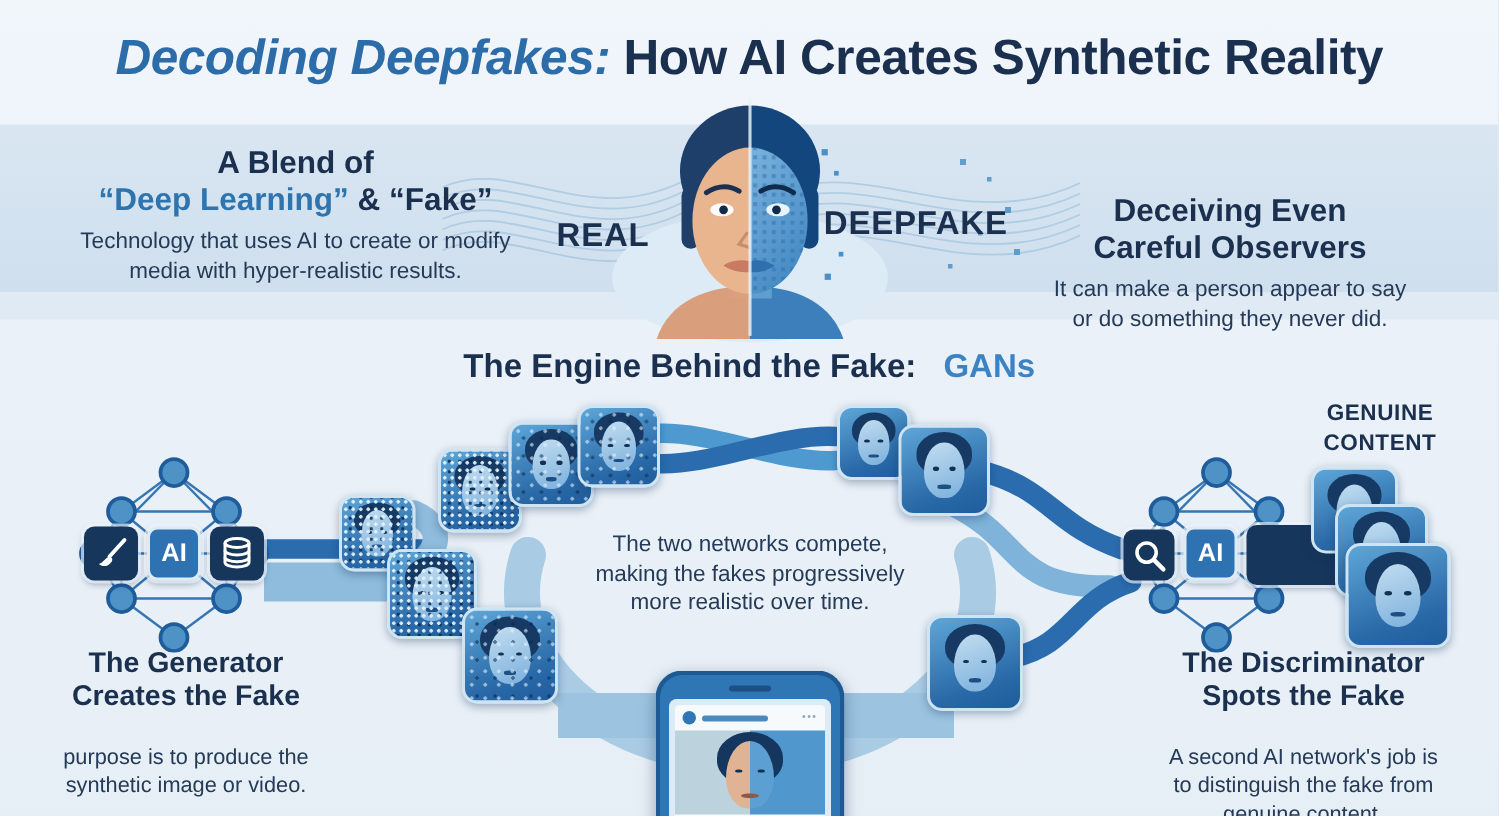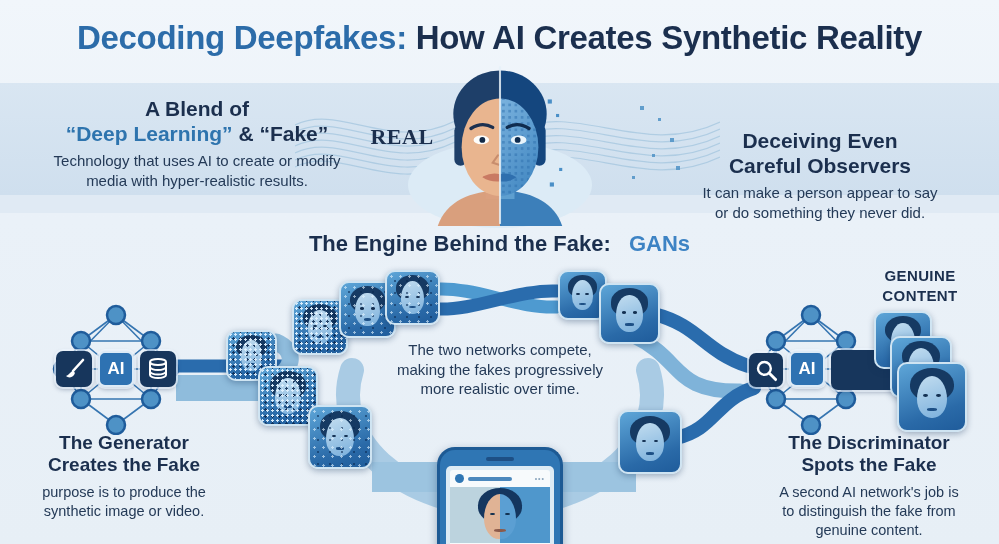--- a/index.html
+++ b/index.html
@@ -4,37 +4,37 @@
 <style>
   html,body{margin:0;padding:0;background:#dfe8f1;}
   #canvas{
     position:relative;width:999px;height:544px;overflow:hidden;
     background:linear-gradient(180deg,#f1f6fb 0%,#eaf1f8 40%,#e7eff6 100%);
     font-family:"Liberation Sans","DejaVu Sans",sans-serif;color:#1b2f4e;
   }
   .abs{position:absolute;}
   
   .title{left:0;top:19px;width:100%;text-align:center;font-size:33px;font-weight:bold;letter-spacing:-0.3px;color:#1b2f4e;}
-  .title .accent{color:#2c6ca9;}
+  .title .accent{color:#2c6ca9;font-style:italic;}
   
   .banner{left:0;top:83px;width:100%;height:112px;background:linear-gradient(180deg,#d9e6f2 0%,#cfdfee 100%);}
   .banner-sub{left:0;top:195px;width:100%;height:18px;background:#e0eaf4;}
   .b-block{text-align:center;}
   .b-h1{font-size:21px;font-weight:bold;color:#1b2f4e;line-height:1.2;}
   .b-h2{font-size:21px;font-weight:bold;color:#1b2f4e;line-height:1.2;}
   .b-h2 .accent{color:#2e74ae;}
   .b-body{margin-top:5px;font-size:15px;color:#243a57;line-height:1.28;}
   .side-label{font-size:22px;font-weight:bold;color:#1b2f4e;text-align:center;letter-spacing:.5px;}
   
   .gan-heading{left:0;top:231px;width:100%;text-align:center;font-size:22px;font-weight:bold;color:#1b2f4e;}
   .gan-heading .accent{color:#3d83c4;margin-left:12px;}
   
   .sec{text-align:center;z-index:6;}
   .sec .t{font-size:19px;font-weight:bold;color:#1b2f4e;line-height:1.18;}
-  .sec .b{margin-top:6px;font-size:14.5px;color:#243a57;line-height:1.3;}
+  .sec .b{margin-top:19px;font-size:14.5px;color:#243a57;line-height:1.3;}
   .battle .t{font-size:21px;}
   .battle .b{font-size:15px;}
   .genuine{font-size:15px;font-weight:bold;color:#1b2f4e;letter-spacing:.4px;line-height:1.3;text-align:center;z-index:6;}
   
   .netwrap{width:155px;height:132px;z-index:4;}
   .tile{position:absolute;width:36px;height:36px;border-radius:7px;background:#17365c;
         box-shadow:0 0 0 2px rgba(240,248,255,.65),0 2px 5px rgba(15,40,80,.4);
         display:flex;align-items:center;justify-content:center;}
   .tile.ai{background:#2e72b2;color:#fff;font-weight:bold;font-size:17px;border:2px solid #ddebf7;box-sizing:border-box;}
   .tile.tf{width:56px;height:40px;color:#fff;font-weight:bold;font-size:10px;line-height:1.15;text-align:center;letter-spacing:.3px;padding-left:48px;}
@@ -163,21 +163,22 @@
     </g>
     <rect x="69" y="6" width="2" height="152" fill="#e6f1f8" opacity="0.85"></rect>
     <g fill="#4a8fc7">
       <rect x="116" y="38" width="4" height="4"></rect>
         <rect x="124" y="52" width="3" height="3"></rect>
       <rect x="118" y="118" width="4" height="4"></rect>
         <rect x="127" y="104" width="3" height="3"></rect>
     </g>
   </svg>
 
-  <div class="abs side-label z4" style="left:352px;top:124px;width:100px;font-family:Liberation Serif, serif;">REAL</div>
+  <div class="abs side-label z4" style="left:352px;top:144px;width:100px;">REAL</div>
+  <div class="abs side-label z4" style="left:548px;top:136px;width:125px;">DEEPFAKE</div>
 
   <div class="abs b-block z4" style="left:32px;top:96px;width:330px;">
     <div class="b-h1">A Blend of</div>
     <div class="b-h2">
       <span class="accent">“Deep Learning”</span><span> &amp; “Fake”</span>
     </div>
     <div class="b-body">
       <div>Technology that uses AI to create or modify</div>
       <div>media with hyper-realistic results.</div>
     </div>

